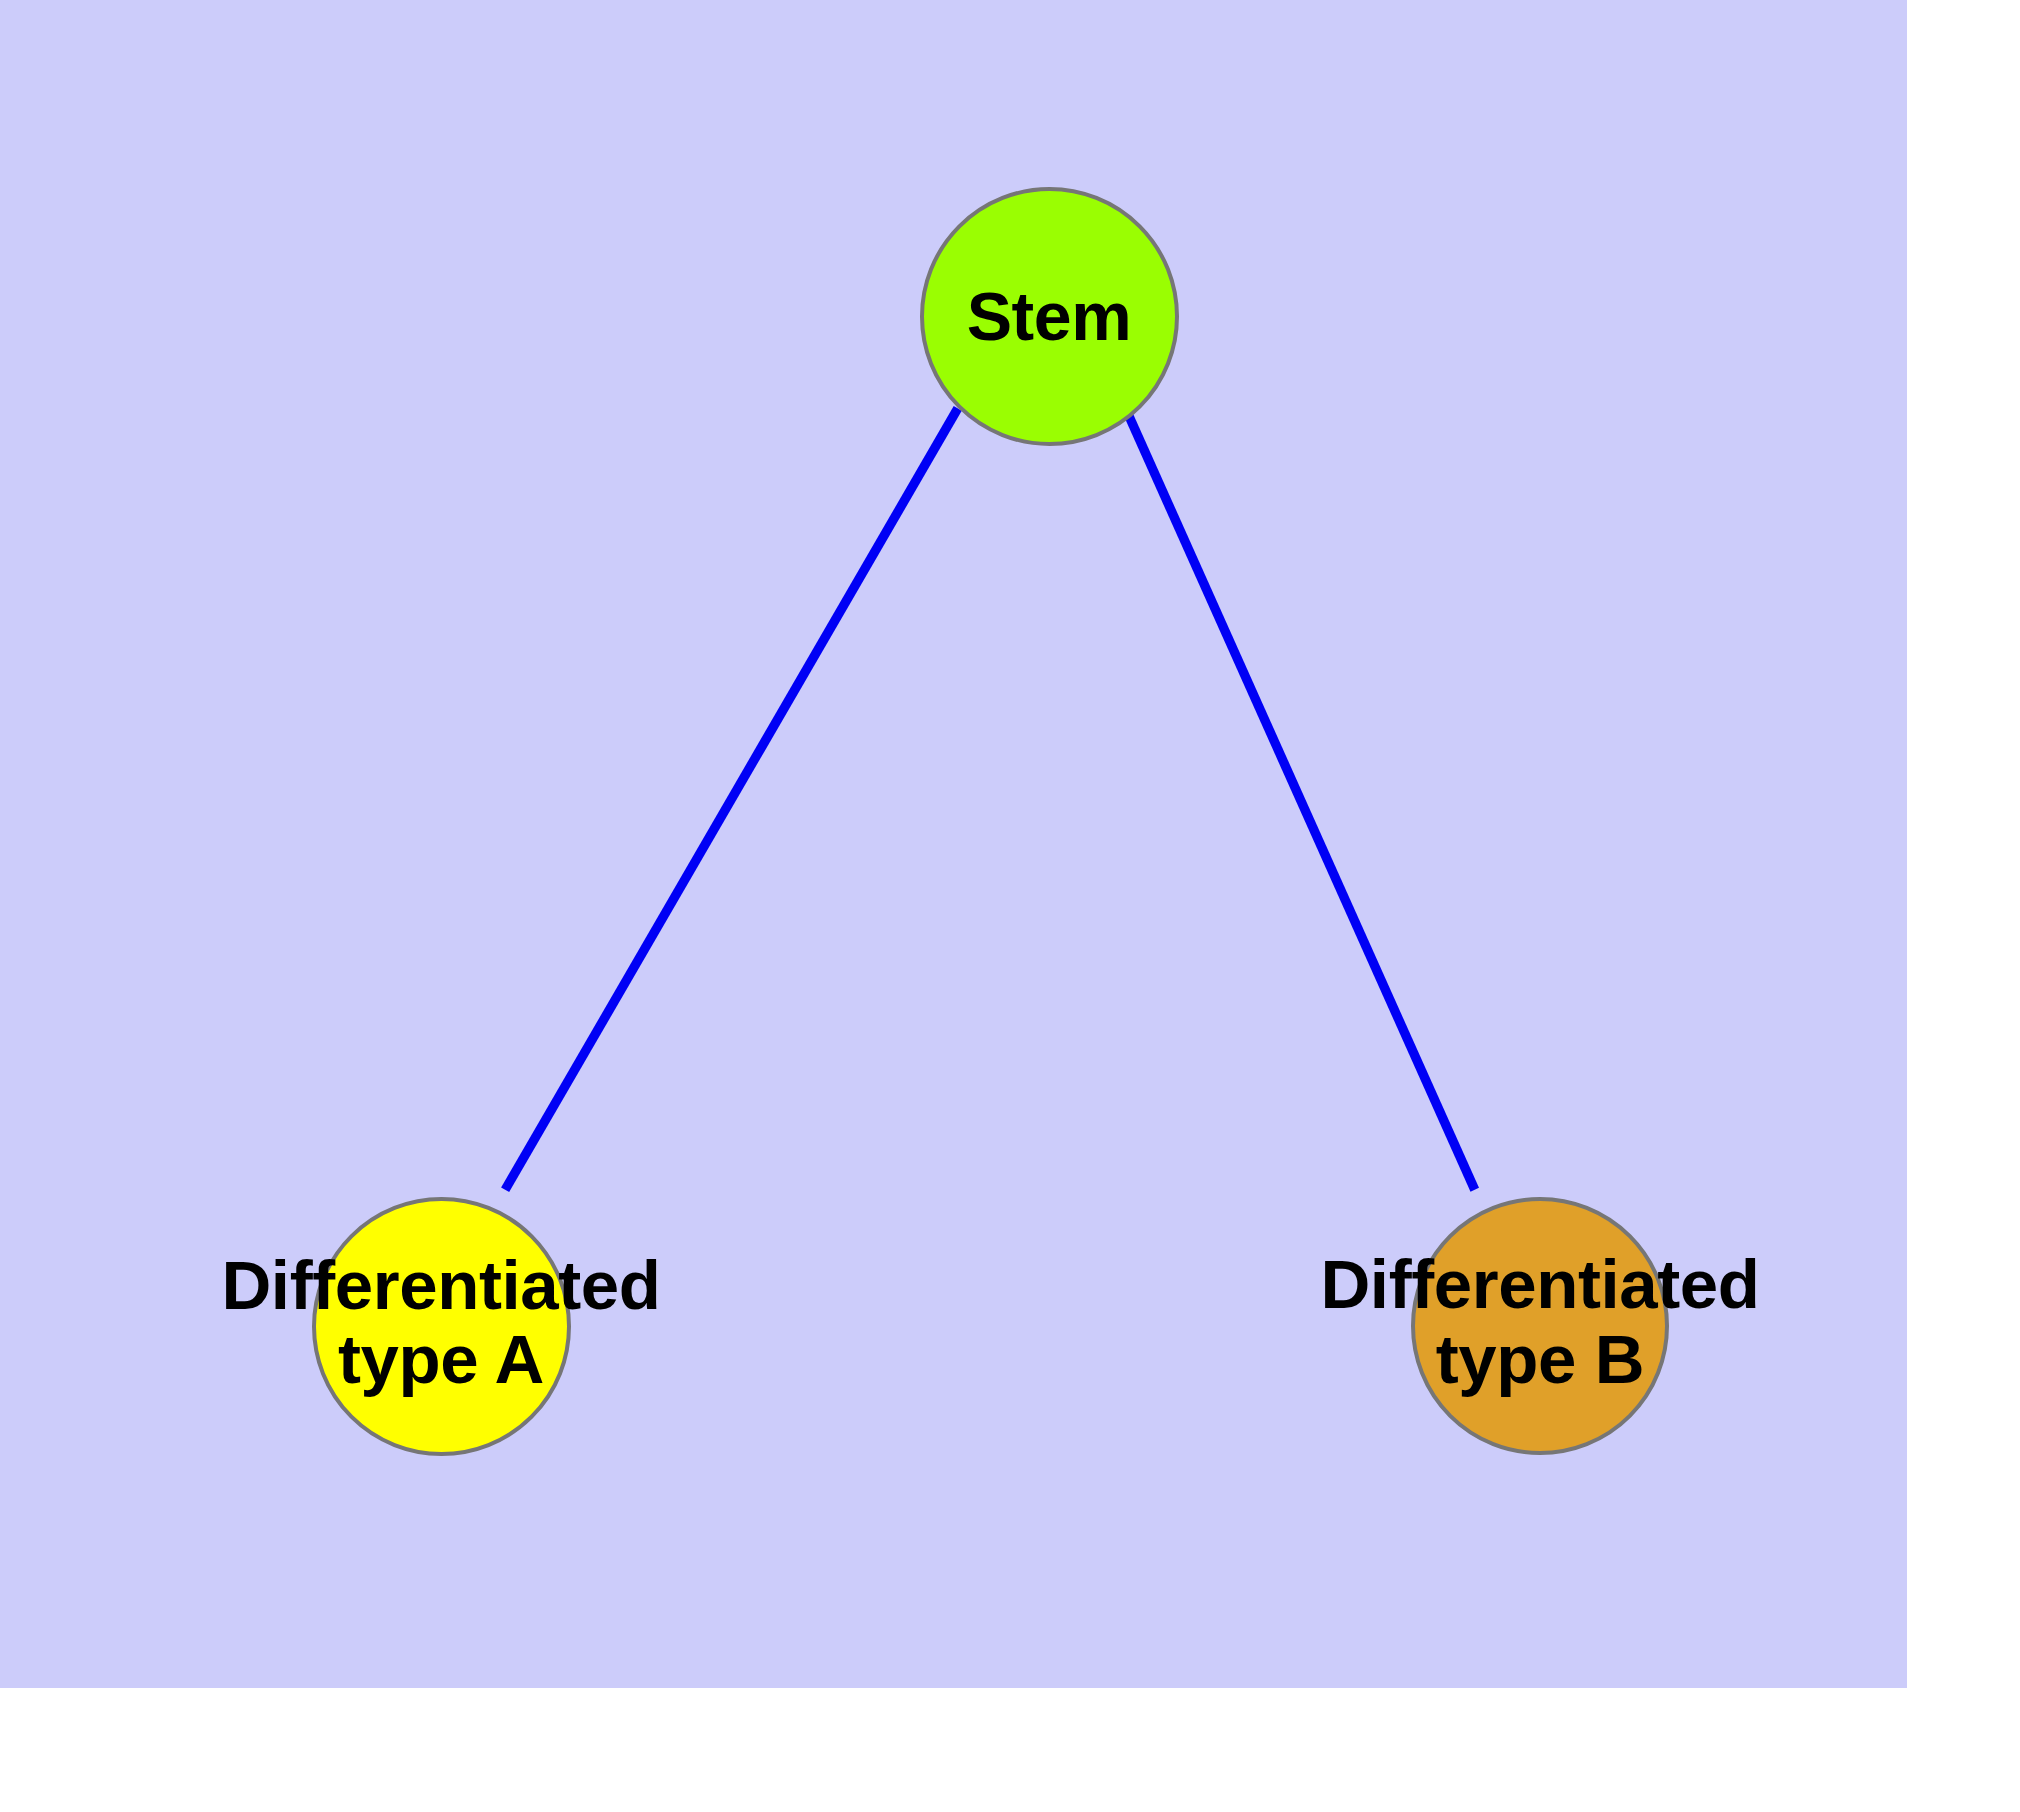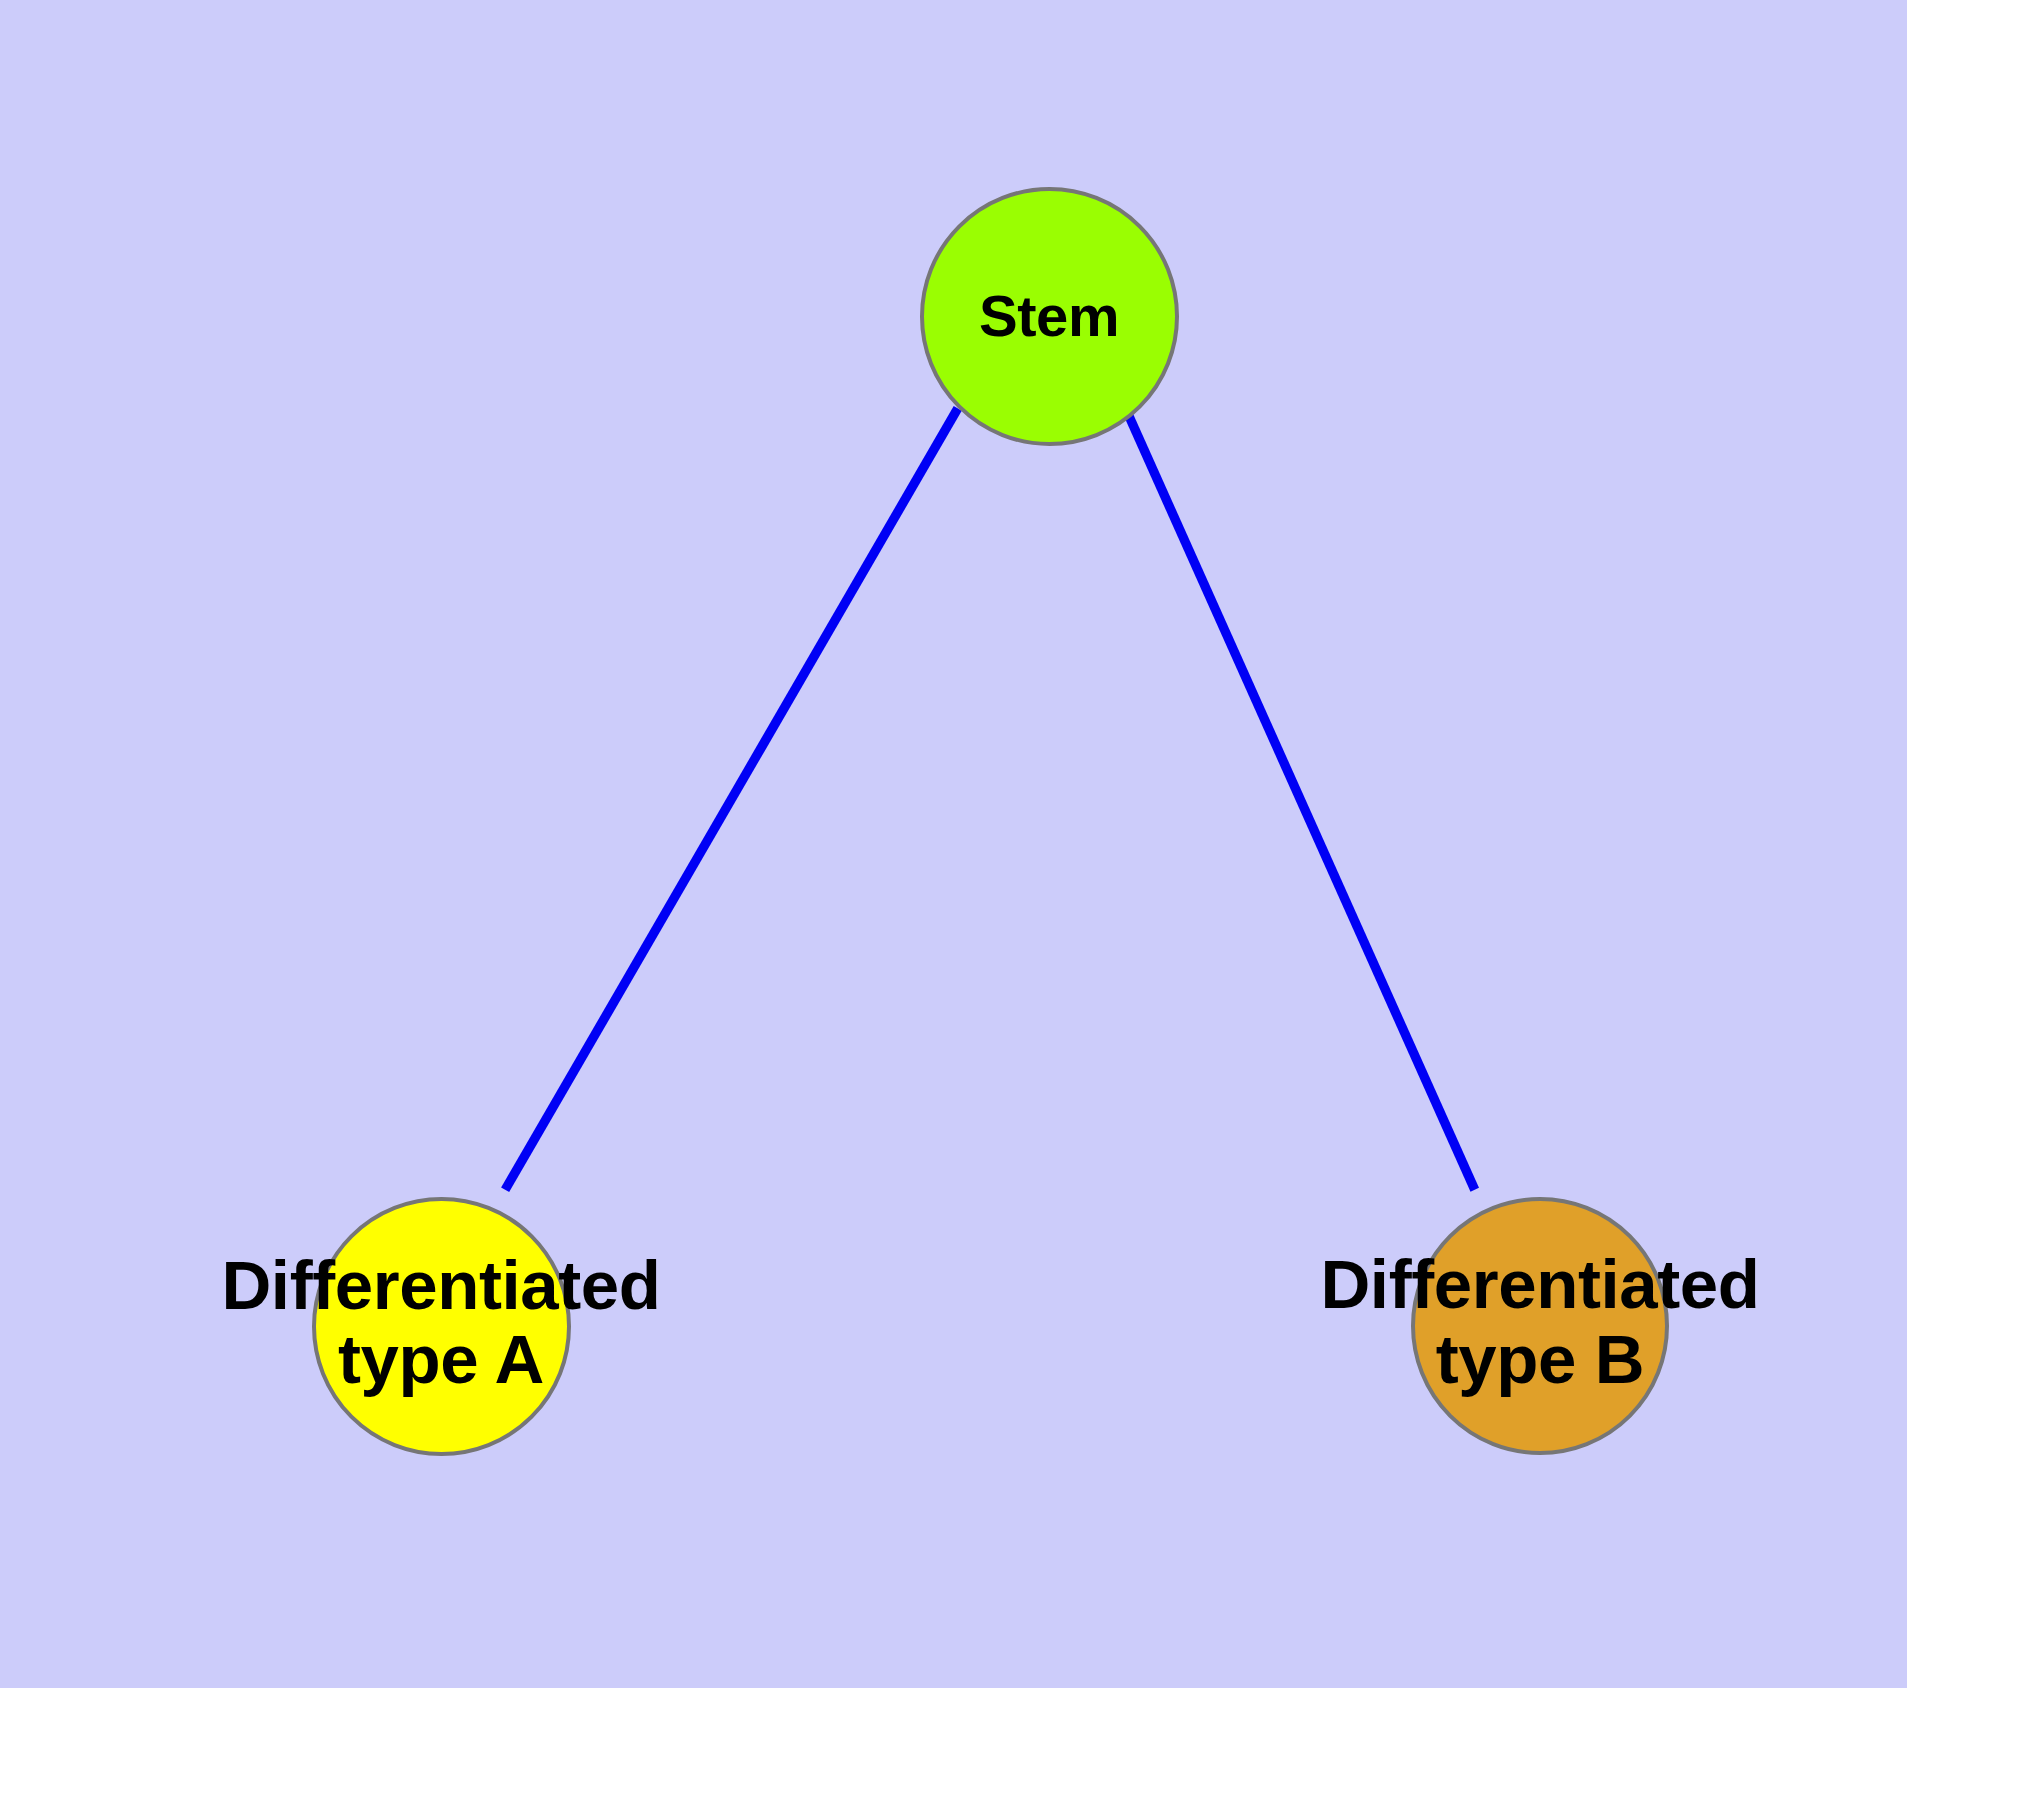--- a/index.html
+++ b/index.html
@@ -68,21 +68,21 @@
     top: 316px;
     width: 259px;
     height: 259px;
   }
   #node-stem .node-circle {
     width: 259px;
     height: 259px;
     background: #9afe02;
   }
   #node-stem .node-label {
-    font-size: 58px;
+    font-size: 68px;
   }
 
   
   #node-diff-a {
     left: 441px;
     top: 1326px;
     width: 259px;
     height: 259px;
   }
   #node-diff-a .node-circle {

